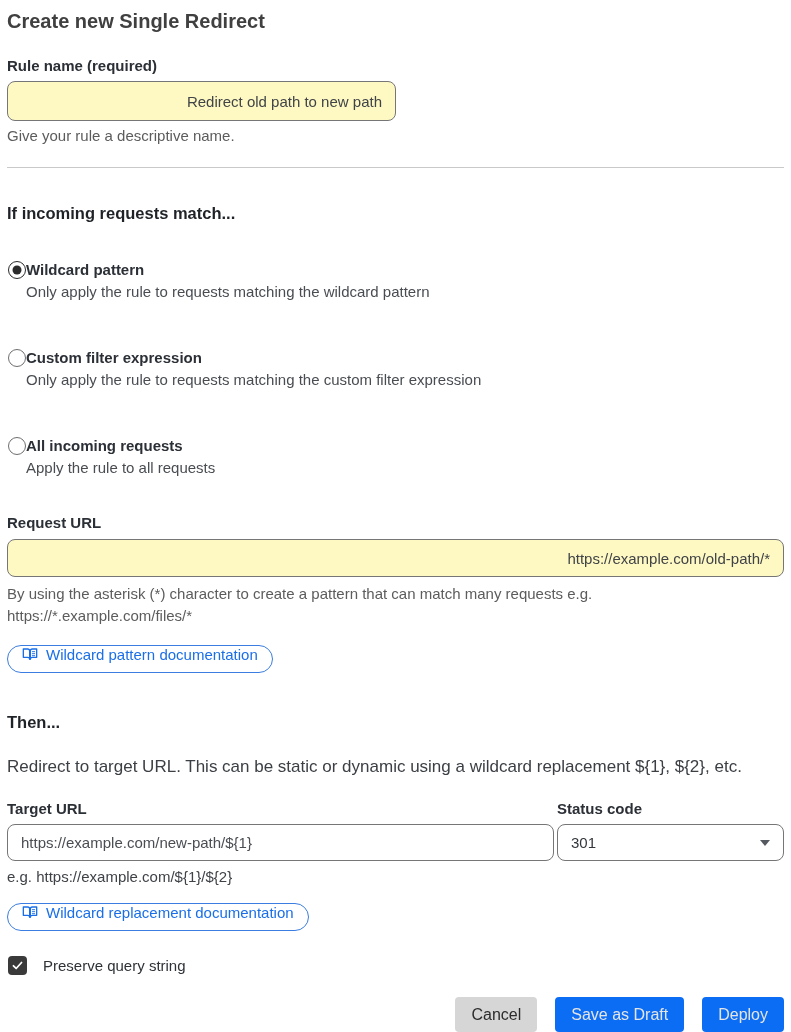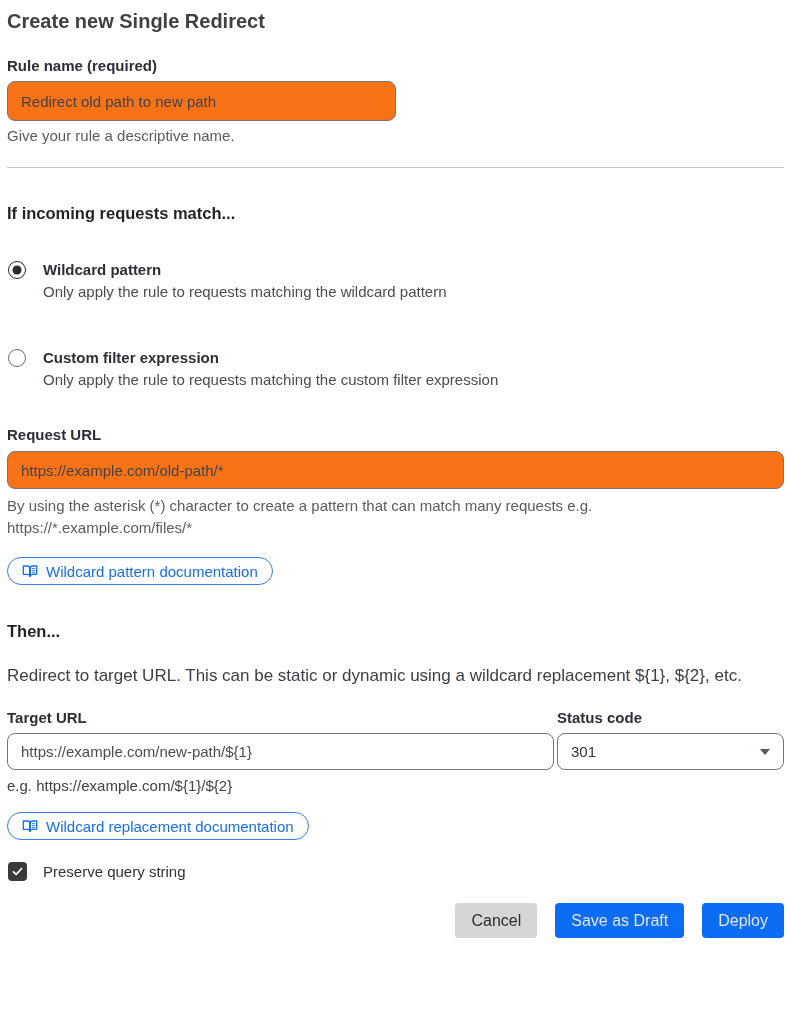--- a/index.html
+++ b/index.html
@@ -27,22 +27,23 @@
     display: block;
     margin-top: 5px;
     height: 40px;
     width: 389px;
     border: 1px solid #767676;
     border-radius: 8px;
     padding: 0 13px;
     font-family: "Liberation Sans", "DejaVu Sans", sans-serif;
     font-size: 15px;
     color: #404347;
-    background: #f97316;
+    background: #fef9c3;
     outline: none;
+    text-align: right;
   }
   .helper {
     margin-top: 4px;
     font-size: 15px;
     color: #5c5c5c;
     line-height: 22px;
   }
   hr.divider {
     margin-top: 20px;
     border: none;
@@ -70,33 +71,32 @@
   .radio-circle.checked { border-color: #2b2b2b; }
   .radio-circle.checked::after {
     content: "";
     position: absolute;
     left: 50%; top: 50%;
     width: 9px; height: 9px;
     transform: translate(-50%, -50%);
     border-radius: 50%;
     background: #2b2b2b;
   }
-  .radio-texts { margin-left: 17px; }
+  .radio-texts { }
   .radio-label { font-size: 15px; font-weight: 600; color: #2b2f36; line-height: 22px; }
   .radio-desc { font-size: 15px; color: #494d52; line-height: 22px; }
   .wide-input {
     width: 777px;
     height: 38px;
     margin-top: 6px;
   }
   .helper-2line { margin-top: 6px; font-size: 15px; color: #5c5c5c; line-height: 22px; }
   .doc-pill {
     margin-top: 18px;
     display: inline-flex;
-    align-items: center;
     gap: 8px;
     height: 28px;
     padding: 0 14px;
     border: 1px solid #3b7de0;
     border-radius: 999px;
     background: #fff;
     color: #1a6fe8;
     font-family: "Liberation Sans", "DejaVu Sans", sans-serif;
     font-size: 15px;
     cursor: pointer;
@@ -210,20 +210,27 @@
       <div class="radio-desc">Only apply the rule to requests matching the wildcard pattern</div>
     </span>
   </div>
   <div class="radio-item">
     <span class="radio-circle"></span>
     <span class="radio-texts">
       <div class="radio-label">Custom filter expression</div>
       <div class="radio-desc">Only apply the rule to requests matching the custom filter expression</div>
     </span>
   </div>
+  <div class="radio-item">
+    <span class="radio-circle"></span>
+    <span class="radio-texts">
+      <div class="radio-label">All incoming requests</div>
+      <div class="radio-desc">Apply the rule to all requests</div>
+    </span>
+  </div>
 </div>
 
 <div class="field-label" style="margin-top:34px;">Request URL</div>
 <input class="text-input wide-input" value="https://example.com/old-path/*" style="">
 <div class="helper-2line">
   <div>By using the asterisk (*) character to create a pattern that can match many requests e.g.</div>
   <div>https://*.example.com/files/*</div>
 </div>
 
 <button class="doc-pill">

